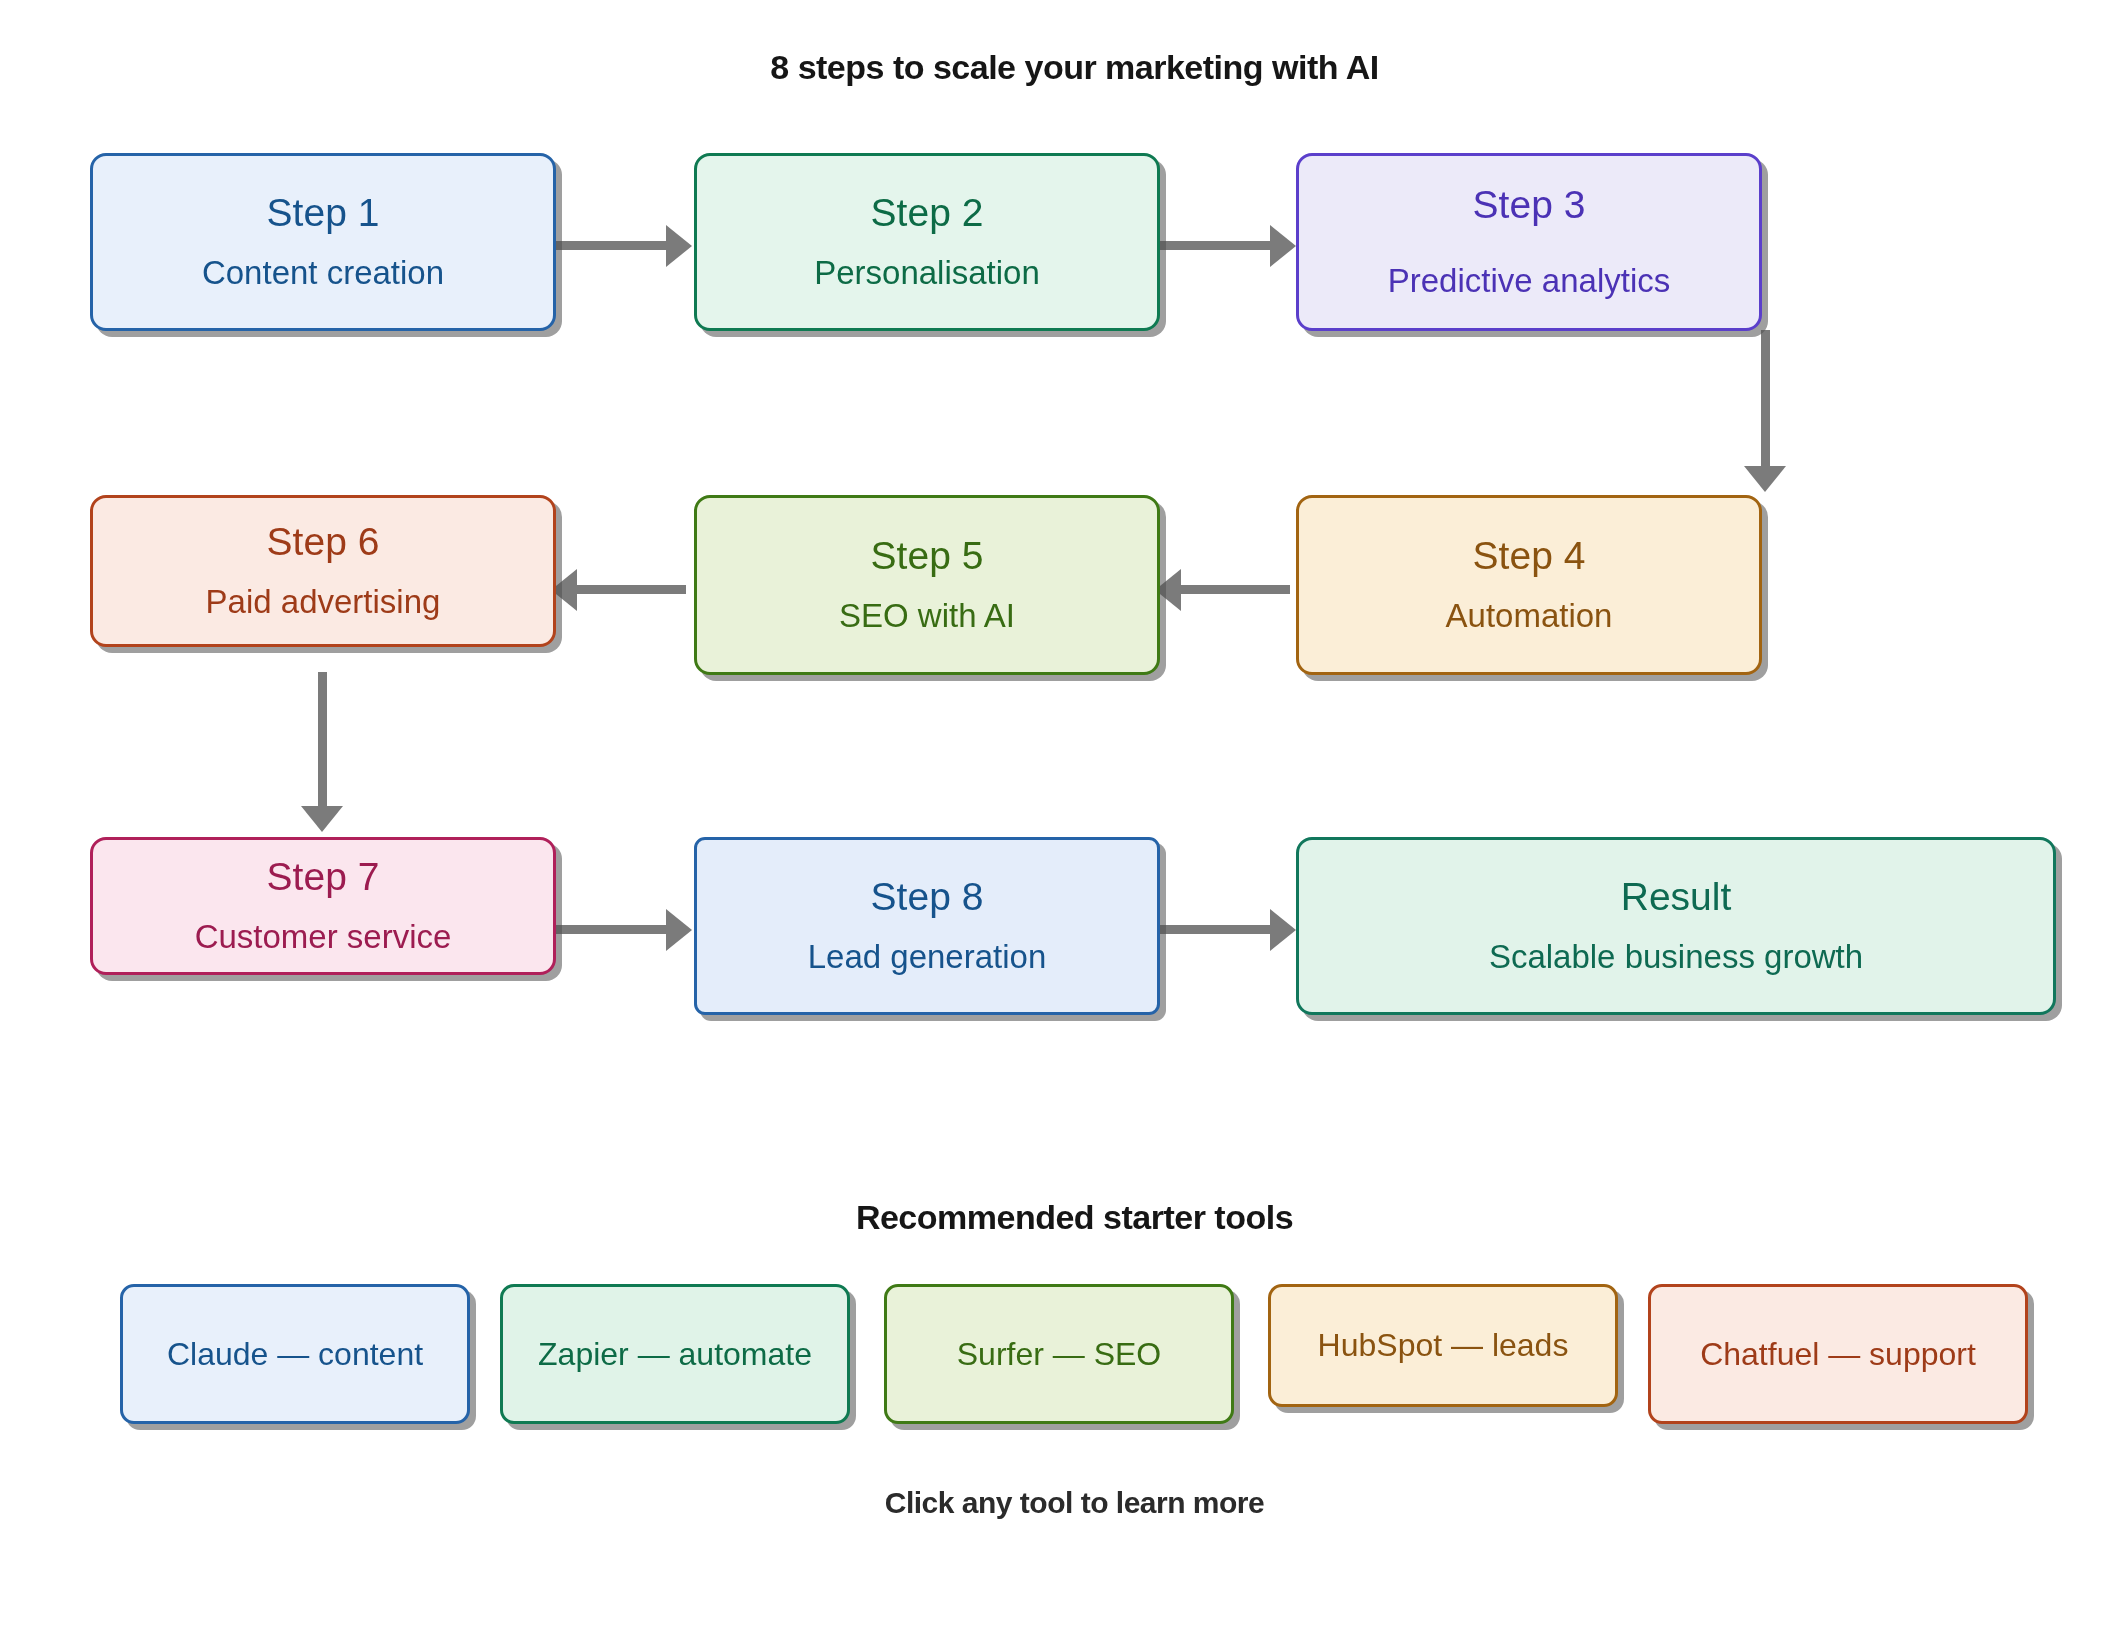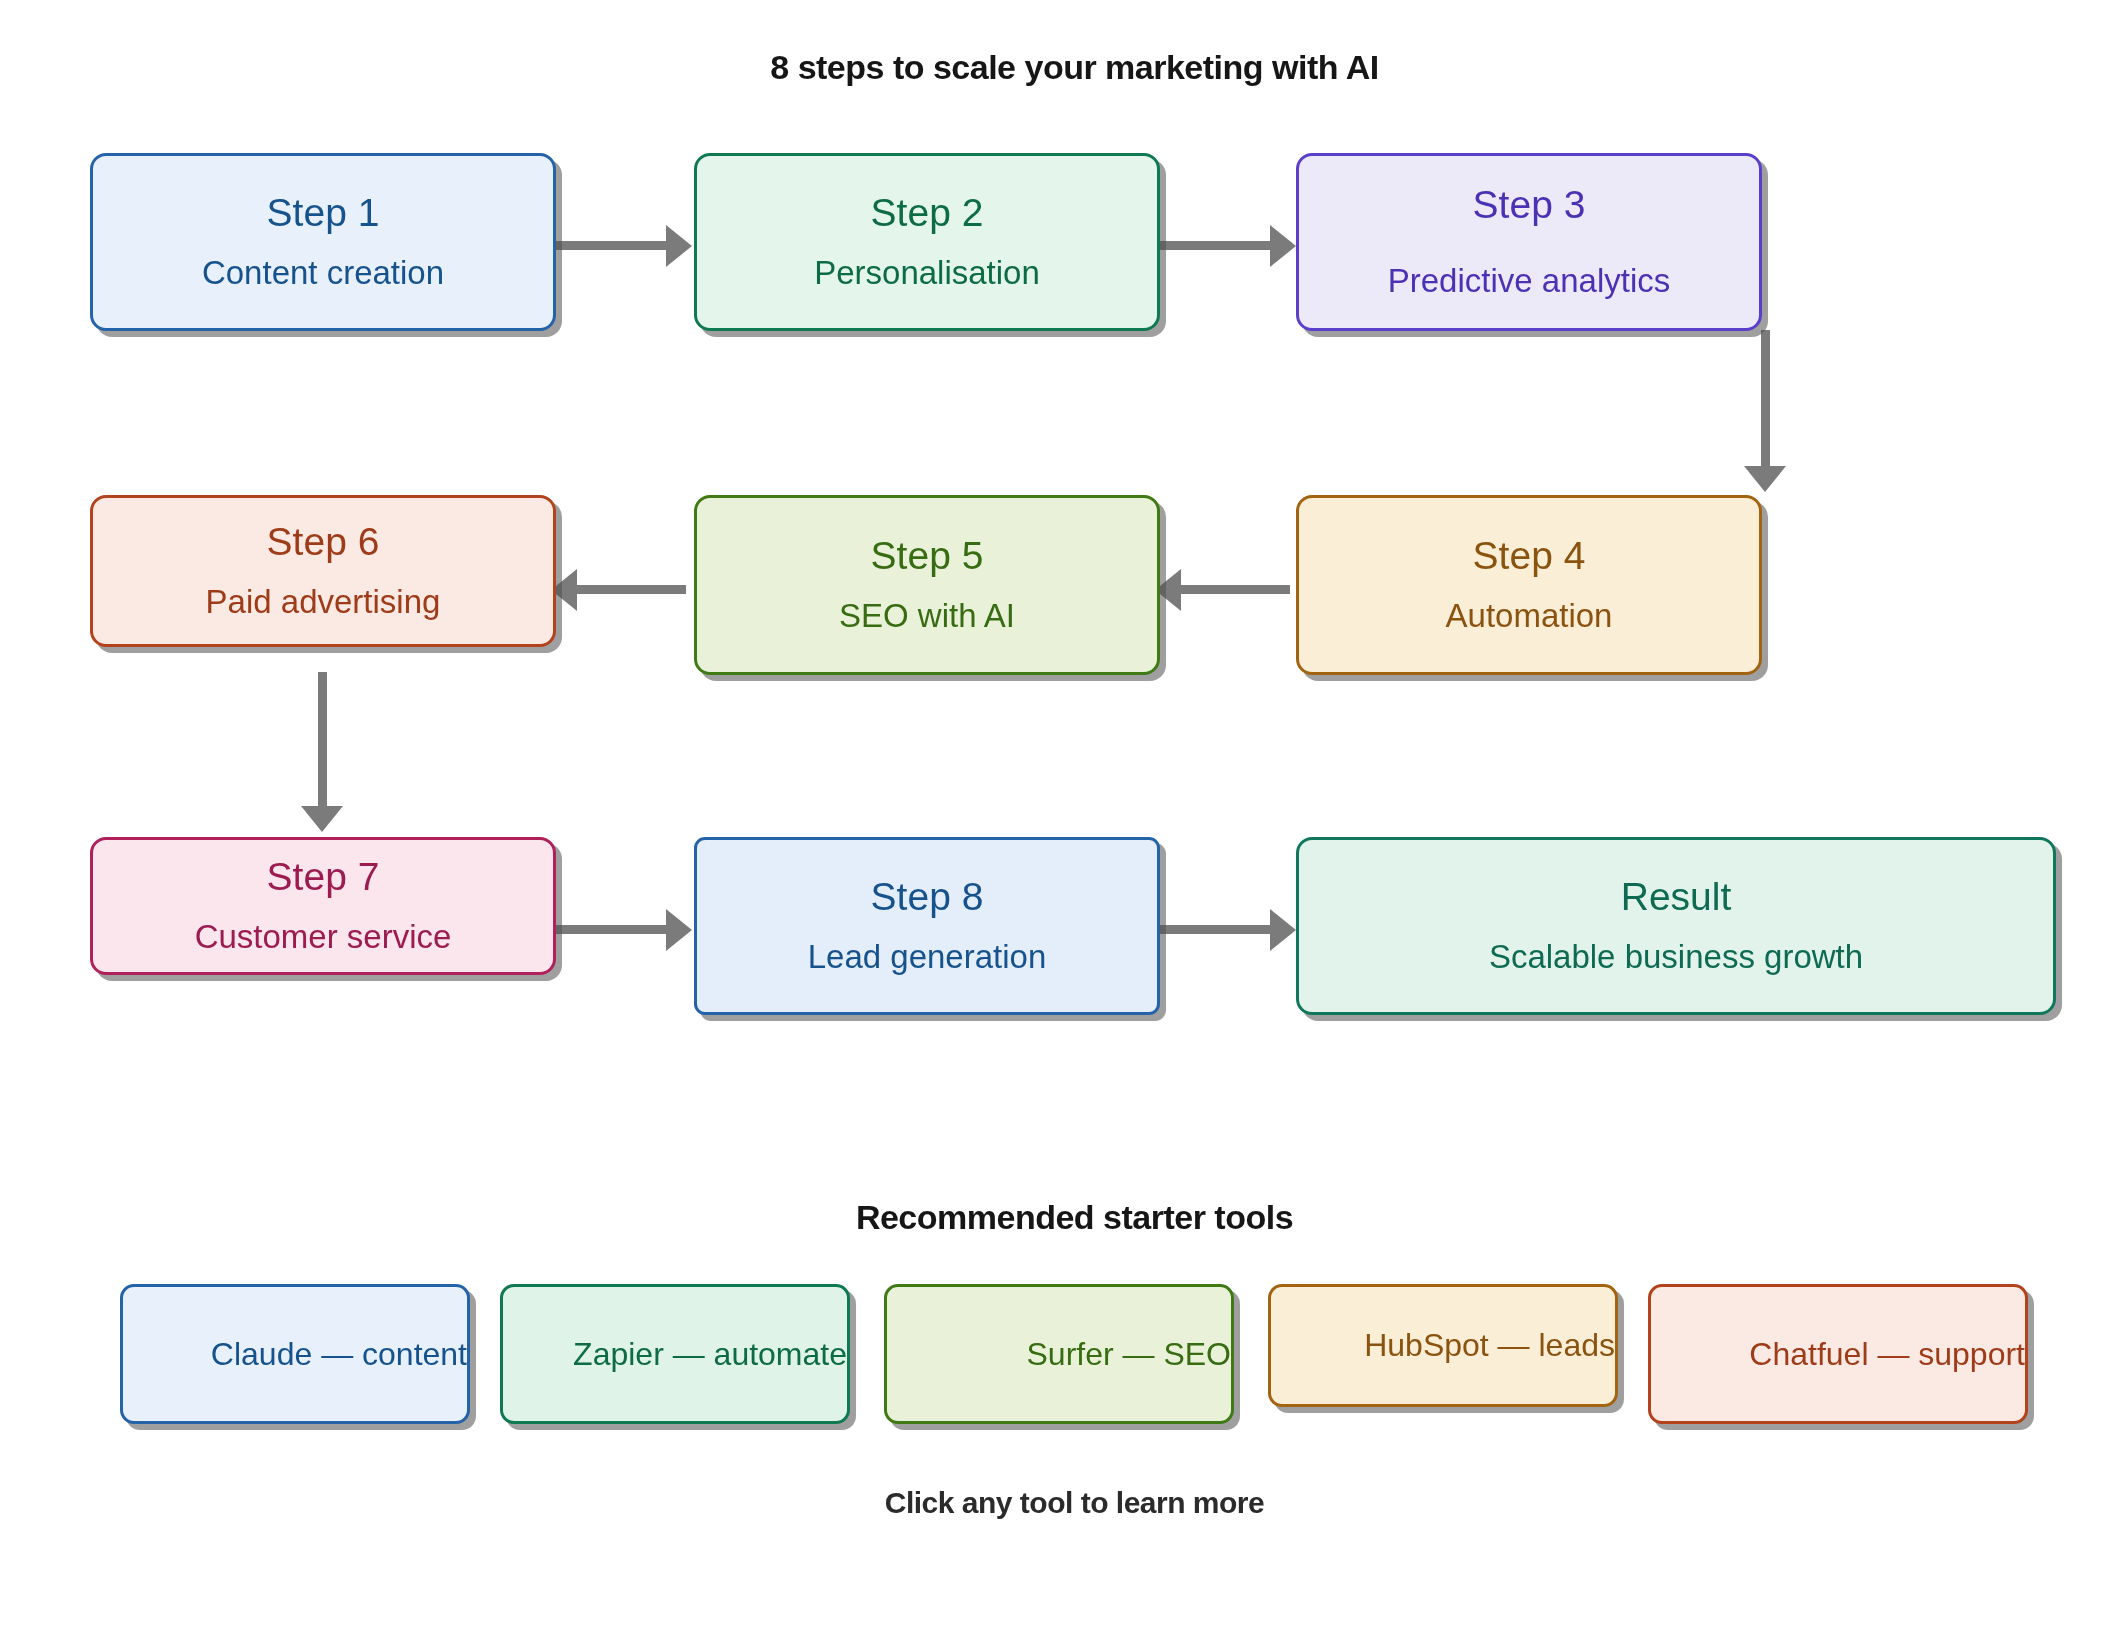--- a/index.html
+++ b/index.html
@@ -111,21 +111,21 @@
 
   
   .chip {
     position: absolute;
     box-sizing: border-box;
     border-radius: 14px;
     border-width: 3px;
     border-style: solid;
     display: flex;
     align-items: center;
-    justify-content: flex-end;
+    justify-content: center;
     font-size: 32px;
     white-space: nowrap;
     box-shadow: 6px 6px 0 rgba(80,80,80,0.55);
   }
 </style>
 </head>
 <body>
 
 <div id="canvas">
 

